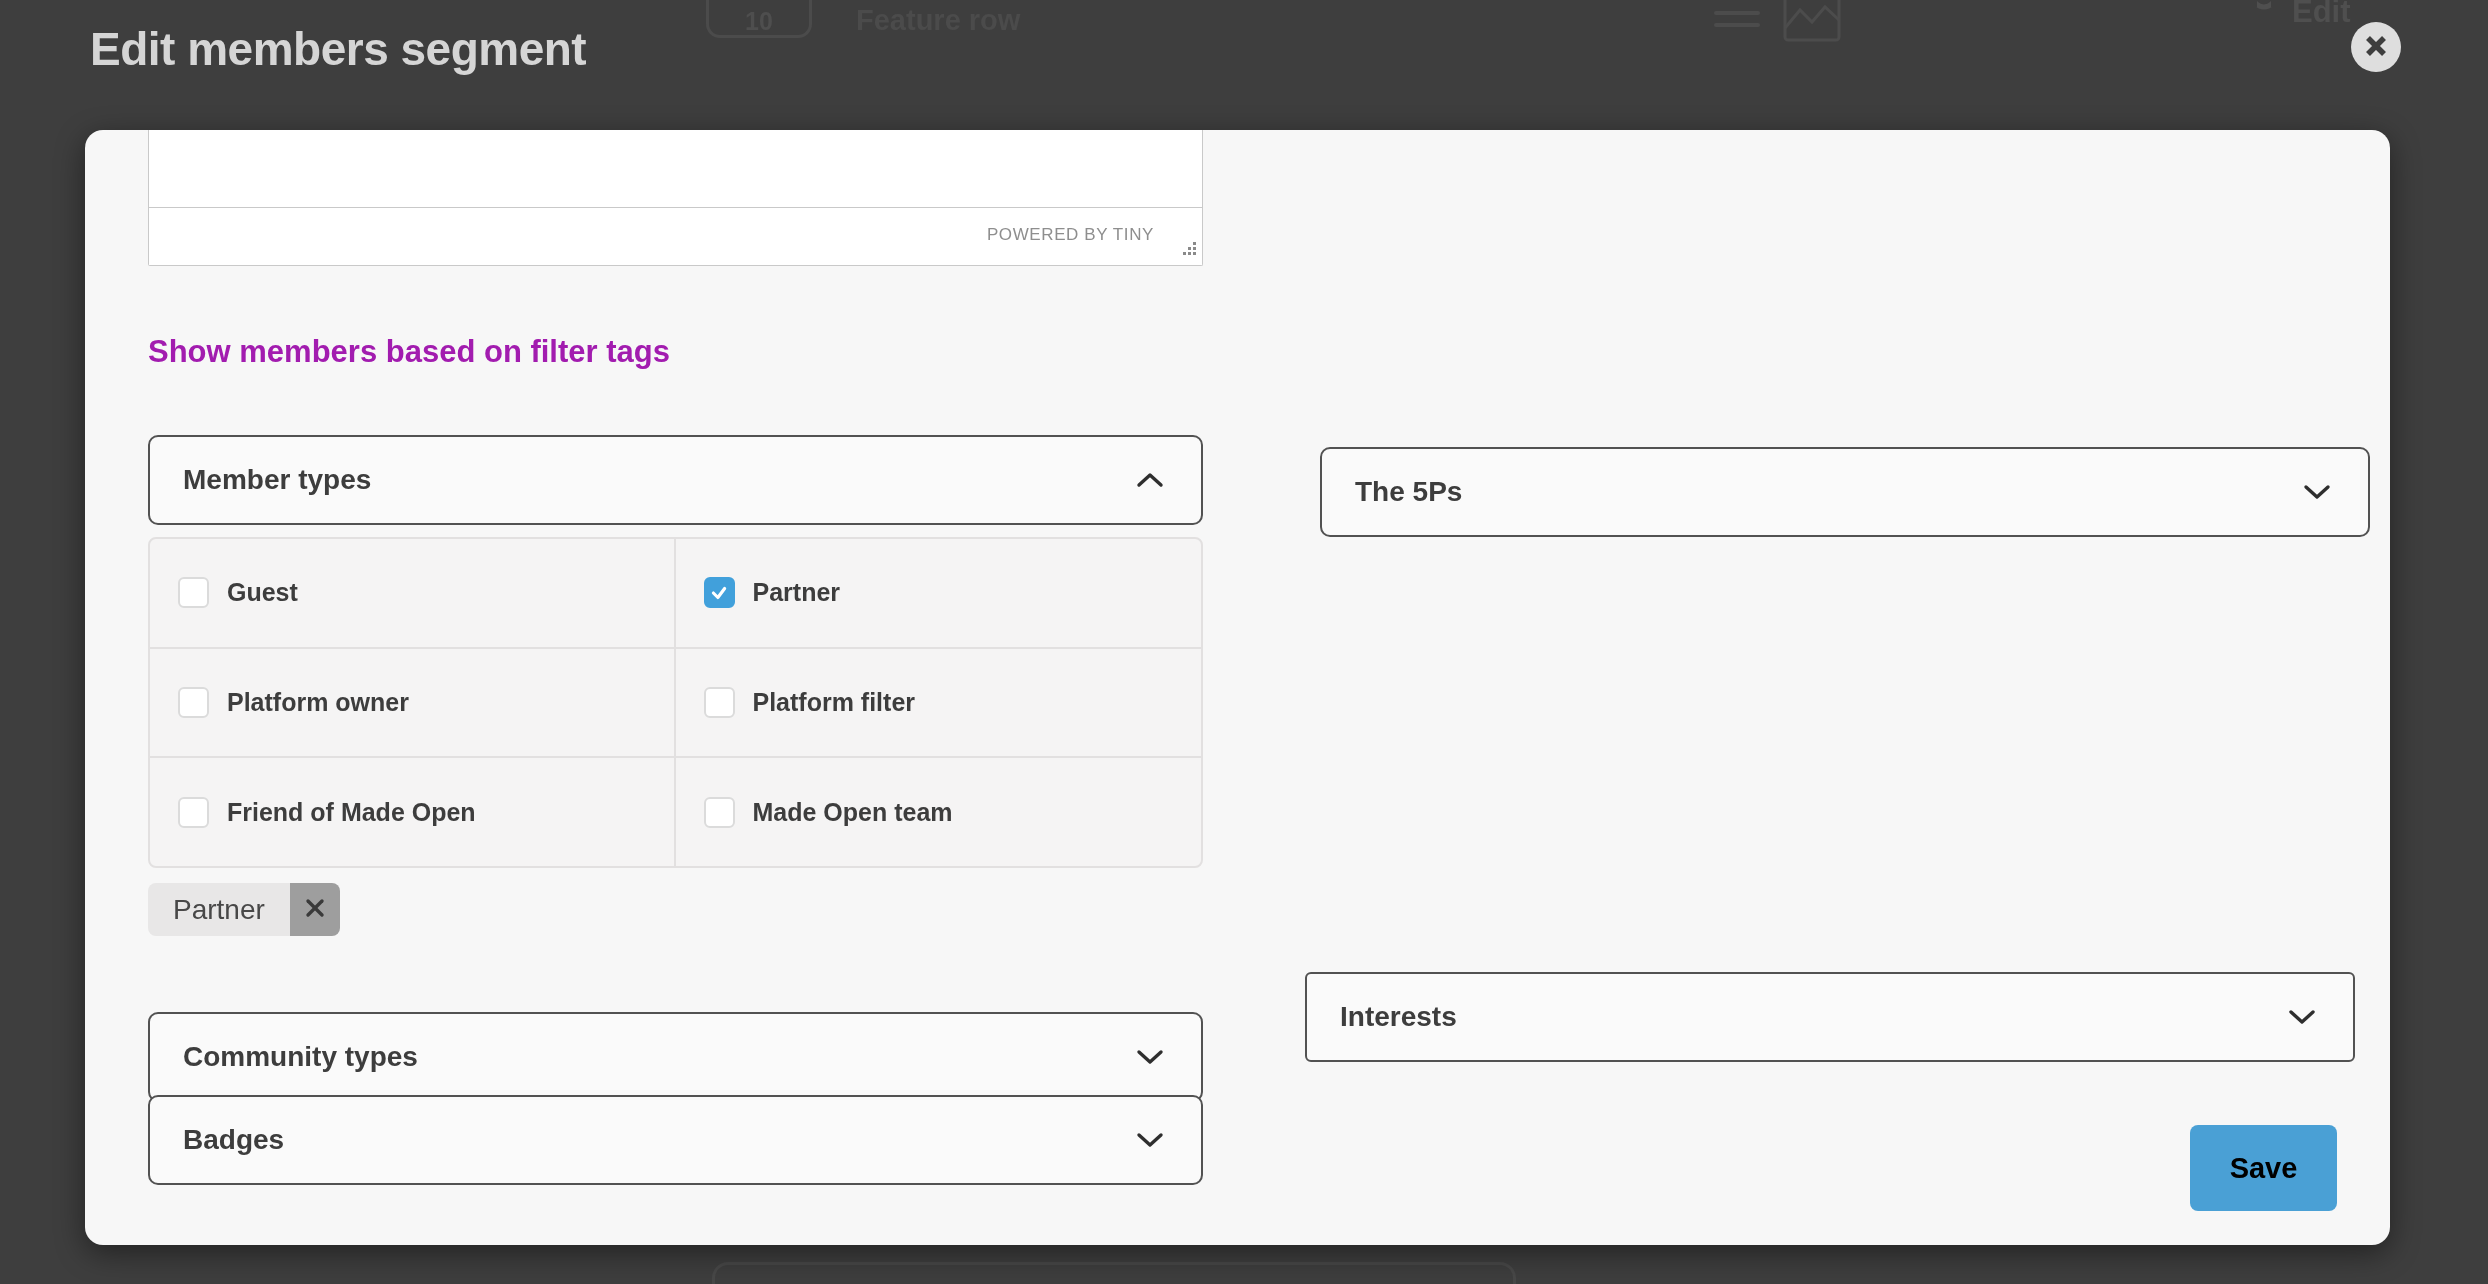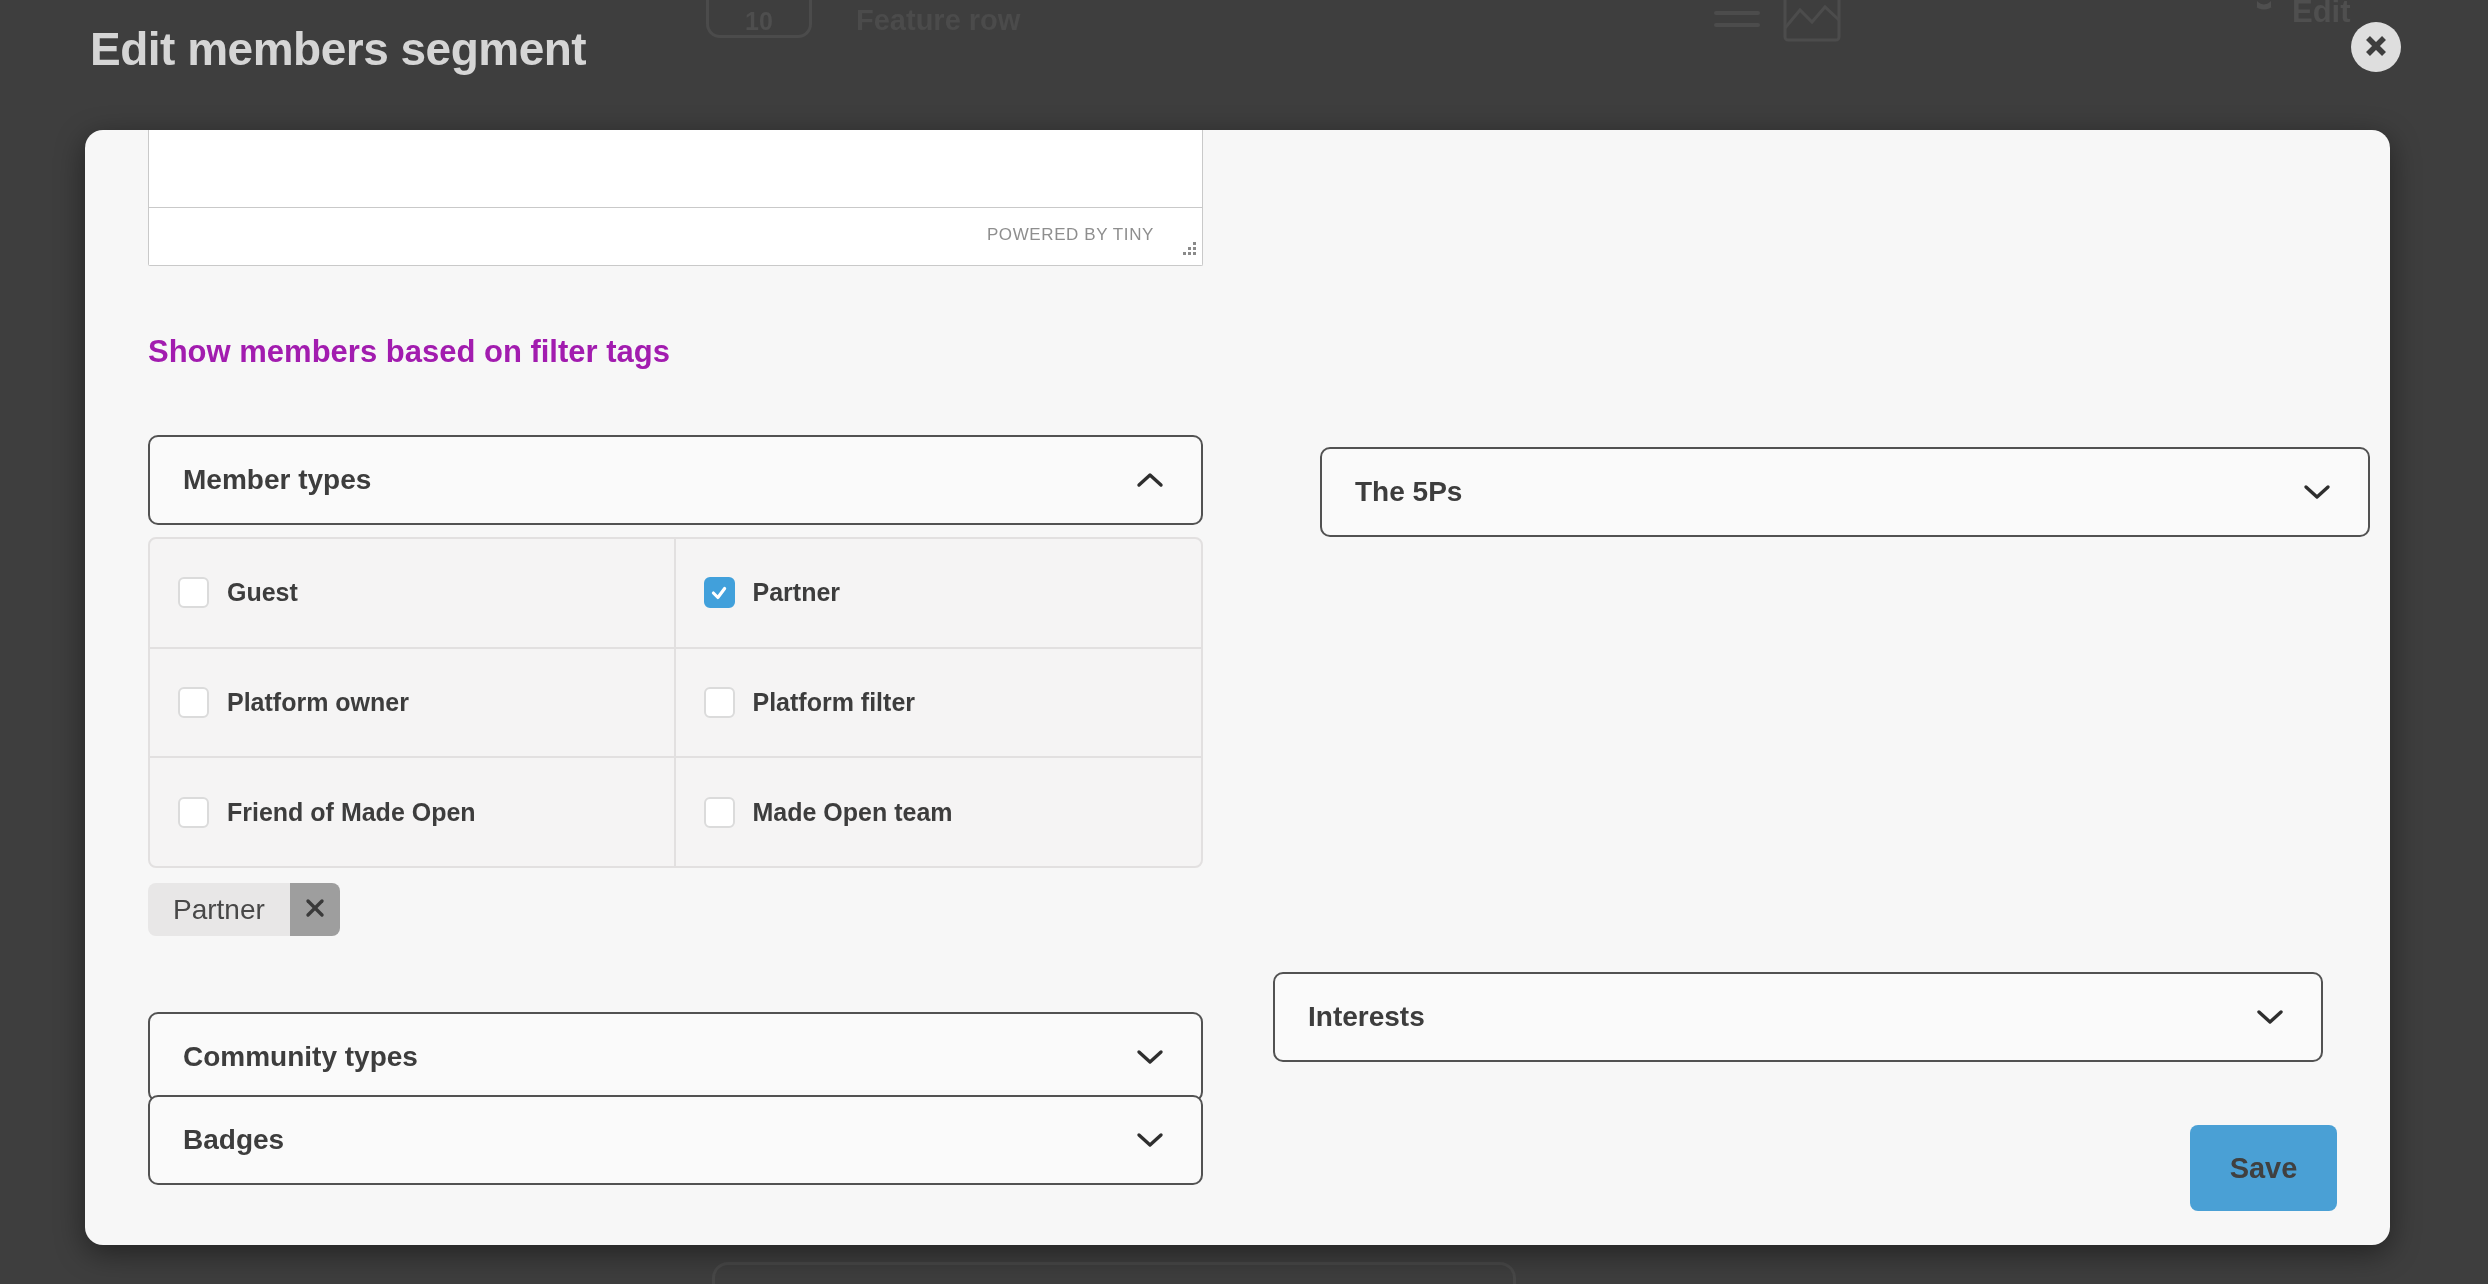--- a/index.html
+++ b/index.html
@@ -78,21 +78,21 @@
     display:flex; align-items:center; cursor:pointer;
   }
   .dd-label { padding-left:33px; font-size:28px; font-weight:bold; color:#3D3D3D; }
   .chevron { position:absolute; right:36px; top:50%; margin-top:-9px; width:30px; height:18px; }
   .chevron svg { display:block; }
   .dropdown.expanded .chevron svg { transform:rotate(180deg); }
 
   .dd-member-type   { left:63px;   top:305px; width:1055px; }
   .dd-the-5ps       { left:1188px; top:317px; width:1050px;margin-left:47px; }
   .dd-community     { left:63px;   top:842px; width:1055px;margin-top:40px; }
-  .dd-interests     { left:1188px; top:842px; width:1050px; }
+  .dd-interests     { left:1220px; top:842px; width:1050px;border-radius:6px; }
   .dd-badges        { left:63px;   top:965px; width:1055px; }
 
   
   .cb-grid {
     position:absolute; left:63px; top:407px; width:1055px; height:331px;
     background:#F5F4F4; border:2px solid #E2E0E0; border-radius:8px;
     display:flex; flex-direction:column;
   }
   .cb-row { flex:1; display:flex; border-bottom:2px solid #E2E0E0; }
   .cb-row:last-child { border-bottom:none; }
@@ -120,21 +120,21 @@
   .chip-remove {
     width:50px; background:#9E9E9E; border:none; cursor:pointer;
     display:flex; align-items:center; justify-content:center;
   }
 
   
   .save-btn {
     position:absolute; right:53px; top:995px; width:147px; height:86px;
     background:#4AA0D5; border:none; border-radius:8px; cursor:pointer;
     font-family:"Liberation Sans", sans-serif;
-    font-size:29px; font-weight:bold; color:#404040;
+    font-size:29px; font-weight:bold; color:#000000;
   }
 </style>
 </head>
 <body>
 
 <div class="bg-el bg-block10">10</div>
 <div class="bg-el bg-feature-row">Feature row</div>
 <div class="bg-el bg-hamburger">
   <div class="bar"></div>
     <div class="bar" style="margin-bottom:0;"></div>

